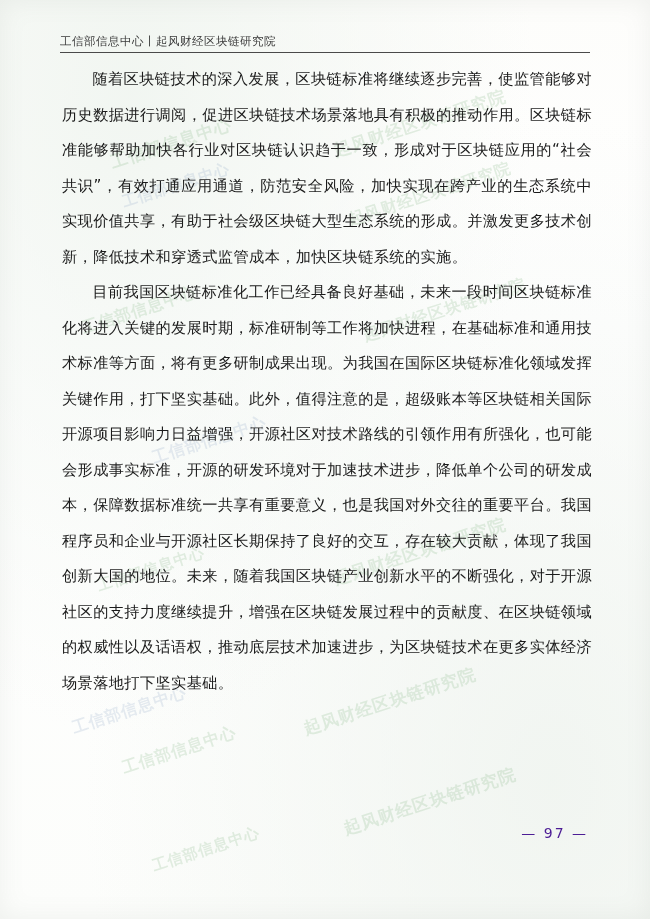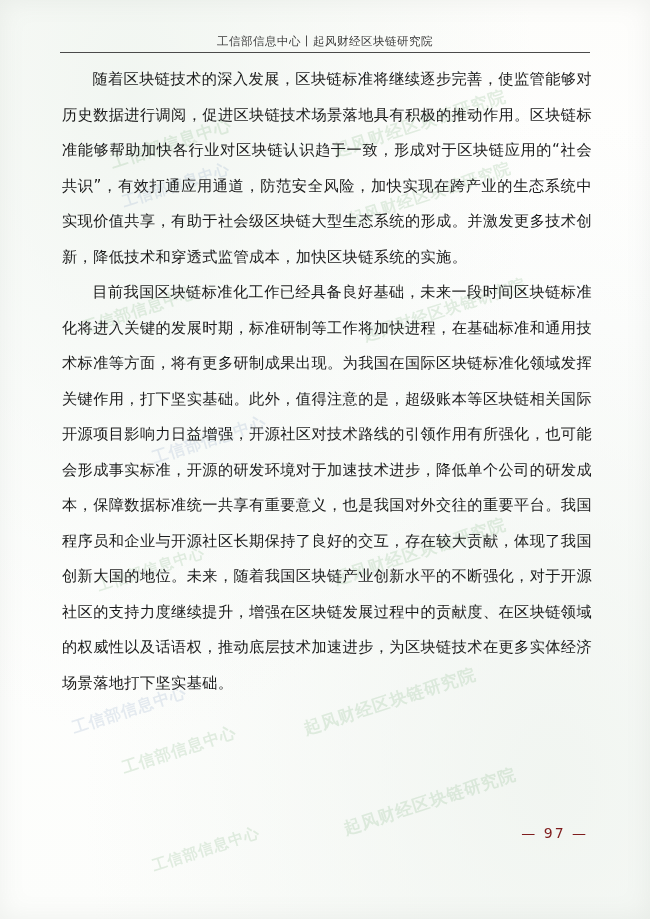--- a/index.html
+++ b/index.html
@@ -51,21 +51,20 @@
     font-family: "DejaVu Sans", "Liberation Sans", sans-serif;
   }
   .wm.blue { color: rgba(120, 150, 190, 0.18); }
 
   
   .header {
     position: absolute;
     top: 34px;
     left: 60px;
     right: 60px;
-    text-align: center;
     font-size: 11.5px;
     color: #3a3a3a;
     letter-spacing: 0.5px;
     font-family: "DejaVu Sans", "Liberation Sans", sans-serif;
   }
   .header-rule {
     position: absolute;
     top: 52px;
     left: 60px;
     right: 60px;
@@ -89,21 +88,21 @@
     margin: 0;
     text-indent: 2em;
   }
   .para.first { text-indent: 0; }
 
   .footer {
     position: absolute;
     bottom: 78px;
     right: 62px;
     font-size: 14px;
-    color: #7f1d1d;
+    color: #4c1d95;
     letter-spacing: 2px;
   }
 </style>
 </head>
 <body>
 
 <div class="page">
   <div class="paper-tint"></div>
 
   <div class="watermark-layer">

